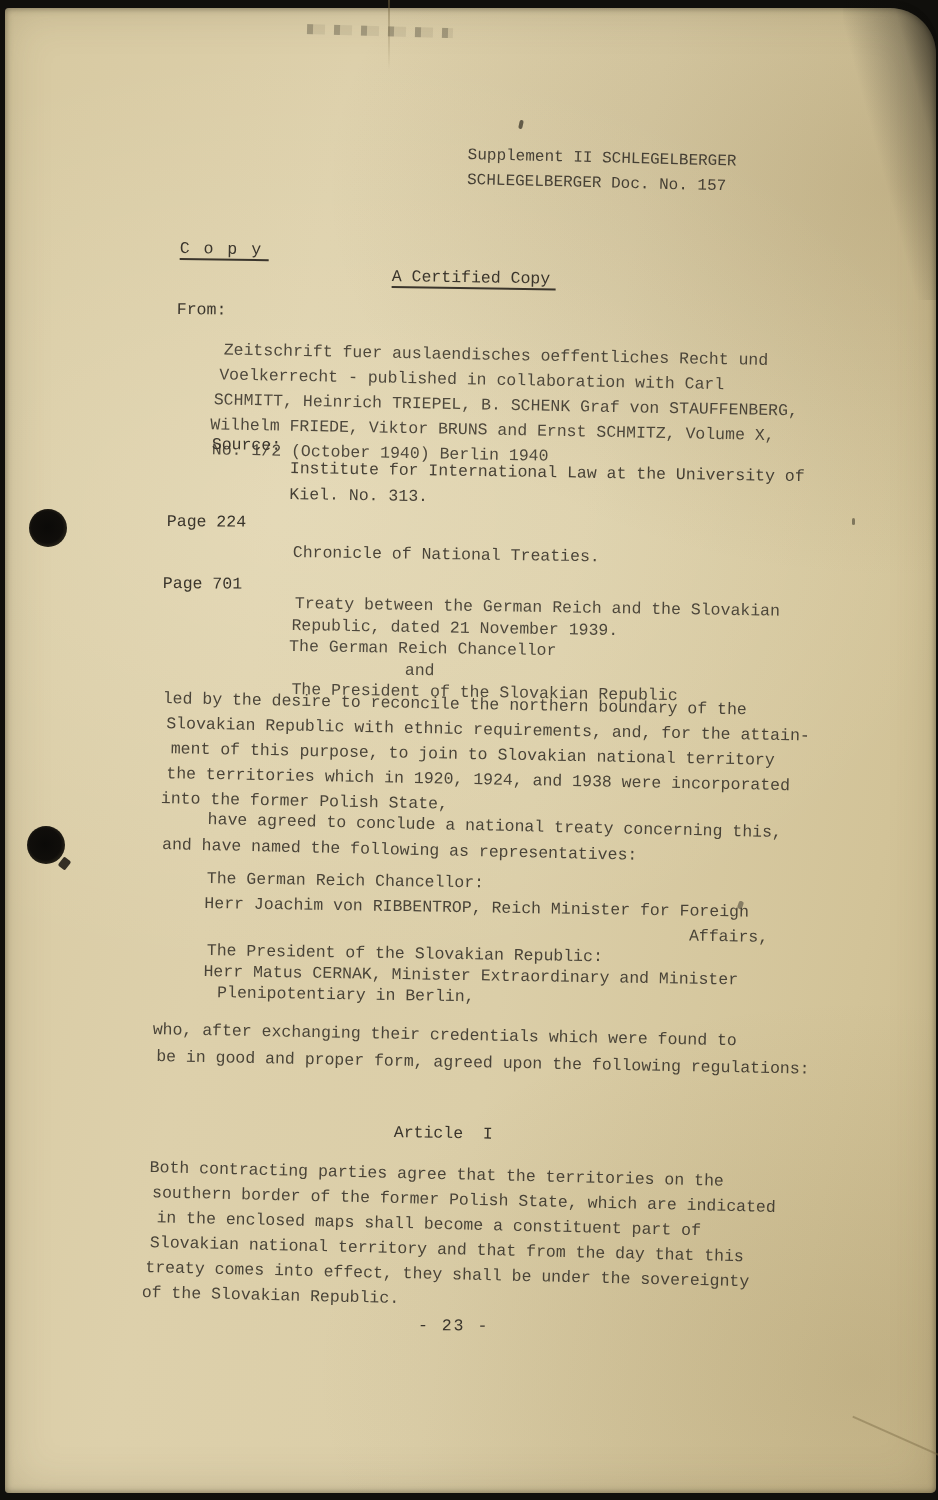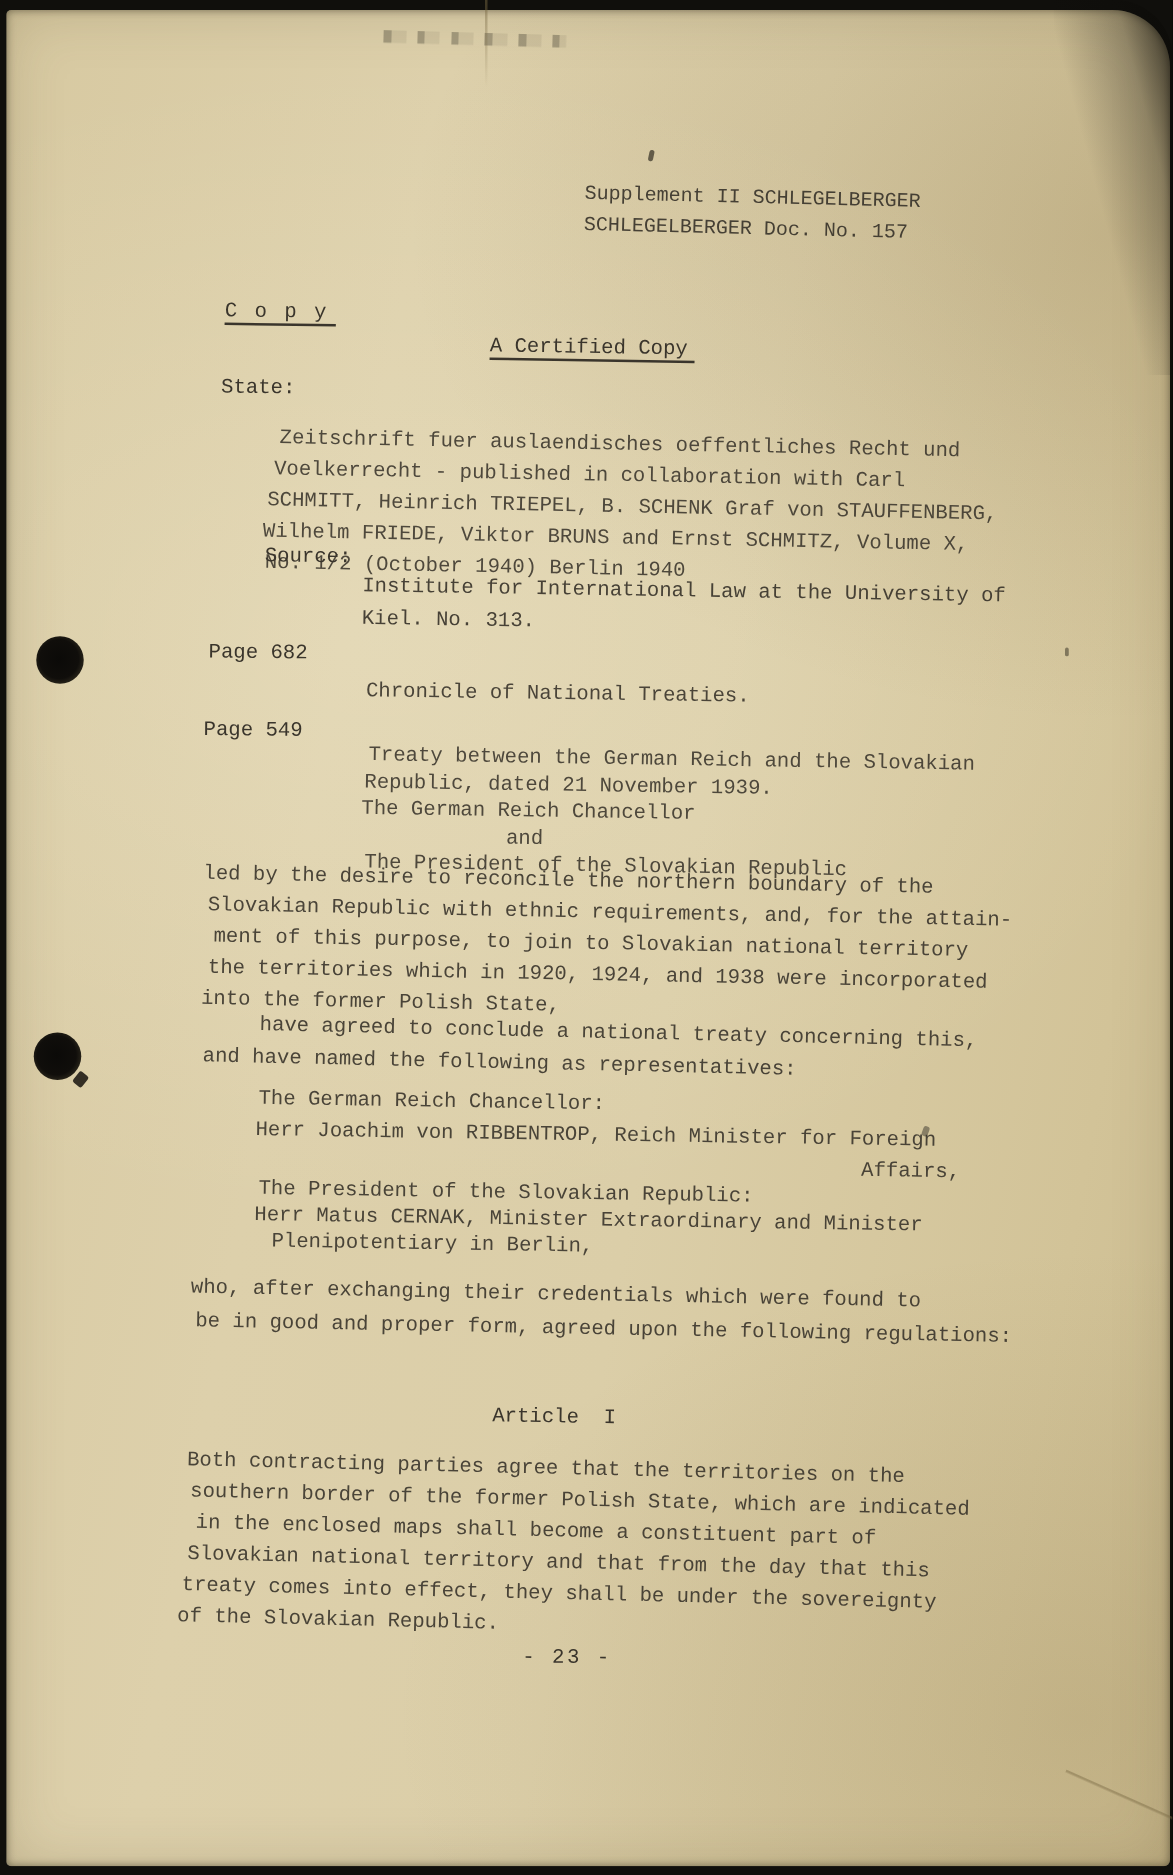--- a/index.html
+++ b/index.html
@@ -56,47 +56,47 @@
     <div class="ln">SCHLEGELBERGER Doc. No. 157</div>
   </div>
 
   <div class="tb" style="left:180px; top:236px; transform:rotate(0.8deg); letter-spacing:2px;">
     <span class="ln u">C o p y</span>
   </div>
   <div class="tb" style="left:392px; top:264px; transform:rotate(0.9deg);">
     <span class="ln u">A Certified Copy</span>
   </div>
   <div class="tb" style="left:177px; top:297px; transform:rotate(0.6deg);">
-    <span class="ln">State:</span>
+    <span class="ln">From:</span>
   </div>
 
   <div class="tb" style="left:200px; top:337px; transform:rotate(1.1deg); opacity:.88;">
     <div class="ln" style="margin-left:24px;">Zeitschrift fuer auslaendisches oeffentliches Recht und</div>
     <div class="ln" style="margin-left:20px;">Voelkerrecht - published in collaboration with Carl</div>
     <div class="ln" style="margin-left:15px;">SCHMITT, Heinrich TRIEPEL, B. SCHENK Graf von STAUFFENBERG,</div>
     <div class="ln" style="margin-left:12px;">Wilhelm FRIEDE, Viktor BRUNS and Ernst SCHMITZ, Volume X,</div>
     <div class="ln" style="margin-left:14px;">No. 1/2 (October 1940) Berlin 1940</div>
   </div>
 
   <div class="tb" style="left:212px; top:432px; transform:rotate(0.8deg);">
     <span class="ln">Source:</span>
   </div>
   <div class="tb" style="left:290px; top:456px; line-height:26px; transform:rotate(0.9deg); opacity:.92;">
     <div class="ln">Institute for International Law at the University of</div>
     <div class="ln">Kiel. No. 313.</div>
   </div>
 
   <div class="tb" style="left:167px; top:509px; transform:rotate(0.5deg);">
-    <span class="ln">Page 682</span>
+    <span class="ln">Page 224</span>
   </div>
   <div class="tb" style="left:293px; top:540px; transform:rotate(0.8deg); opacity:.9;">
     <span class="ln">Chronicle of National Treaties.</span>
   </div>
   <div class="tb" style="left:163px; top:571px; transform:rotate(0.5deg);">
-    <span class="ln">Page 549</span>
+    <span class="ln">Page 701</span>
   </div>
 
   <div class="tb" style="left:292px; top:593px; line-height:21.5px; transform:rotate(0.9deg); opacity:.88;">
     <div class="ln" style="margin-left:3px;">Treaty between the German Reich and the Slovakian</div>
     <div class="ln">Republic, dated 21 November 1939.</div>
     <div class="ln" style="margin-left:-2px;">The German Reich Chancellor</div>
     <div class="ln" style="margin-left:114px;">and</div>
     <div class="ln" style="margin-left:1px;">The President of the Slovakian Republic</div>
   </div>
 

